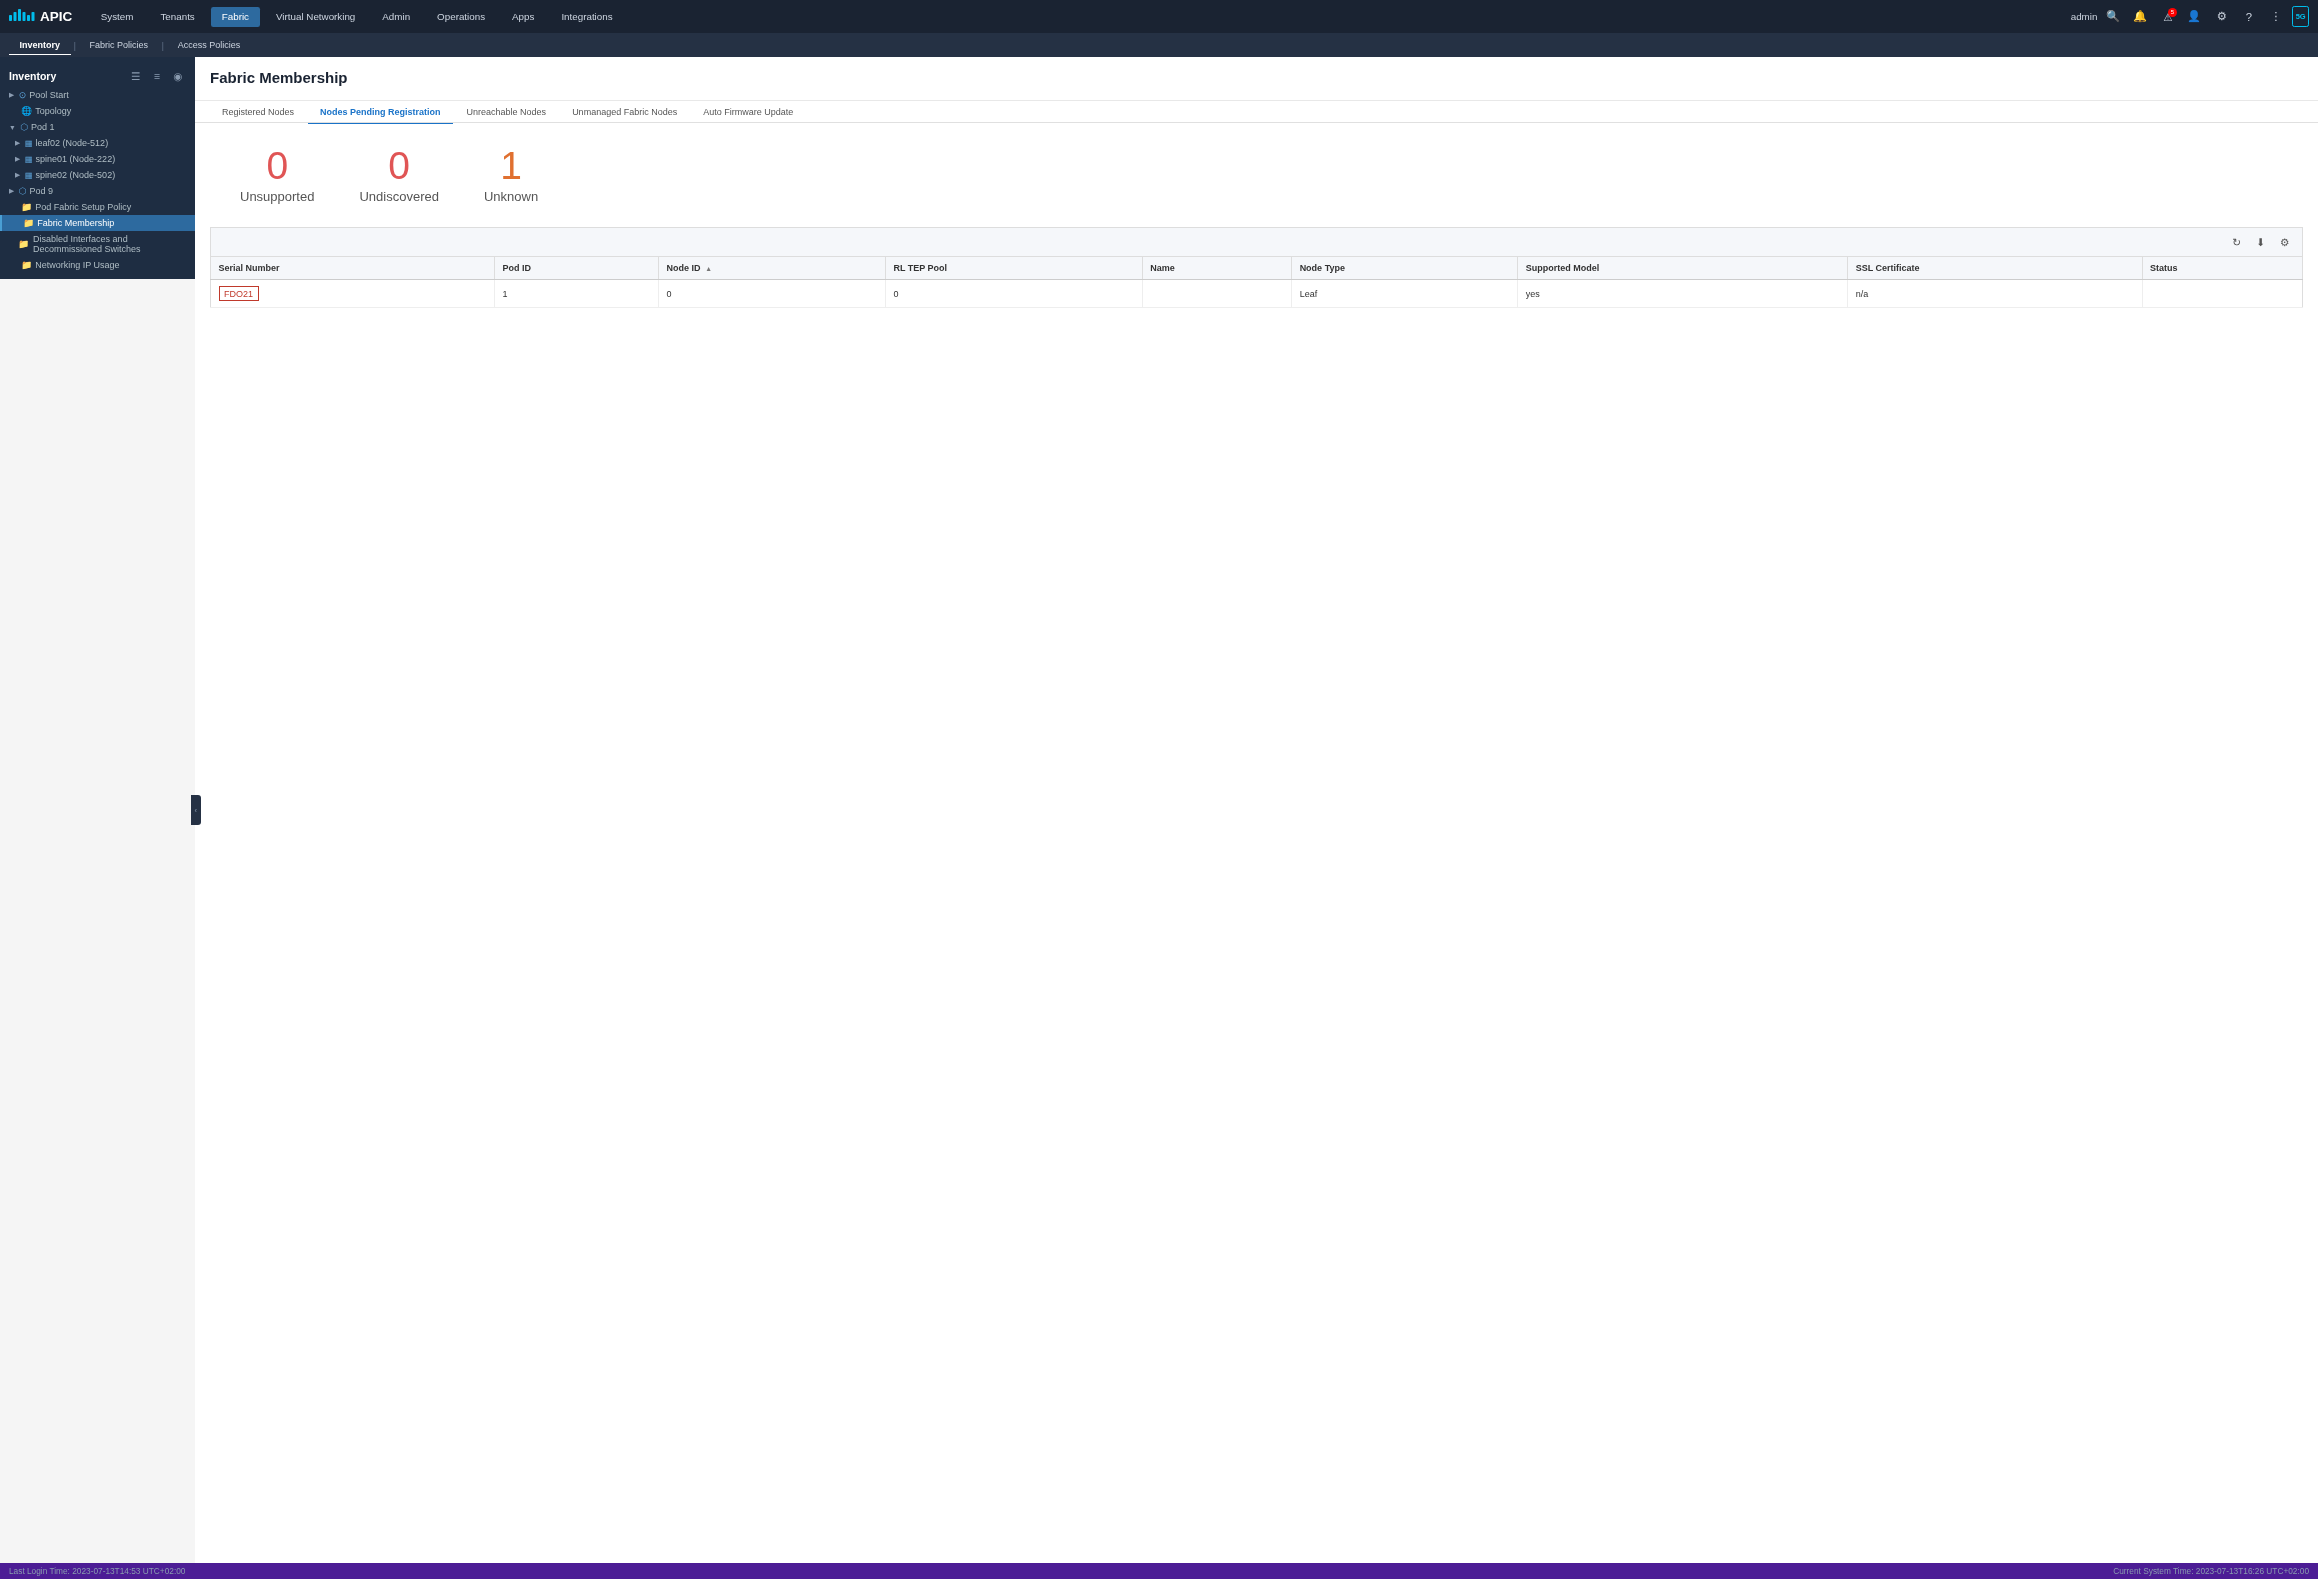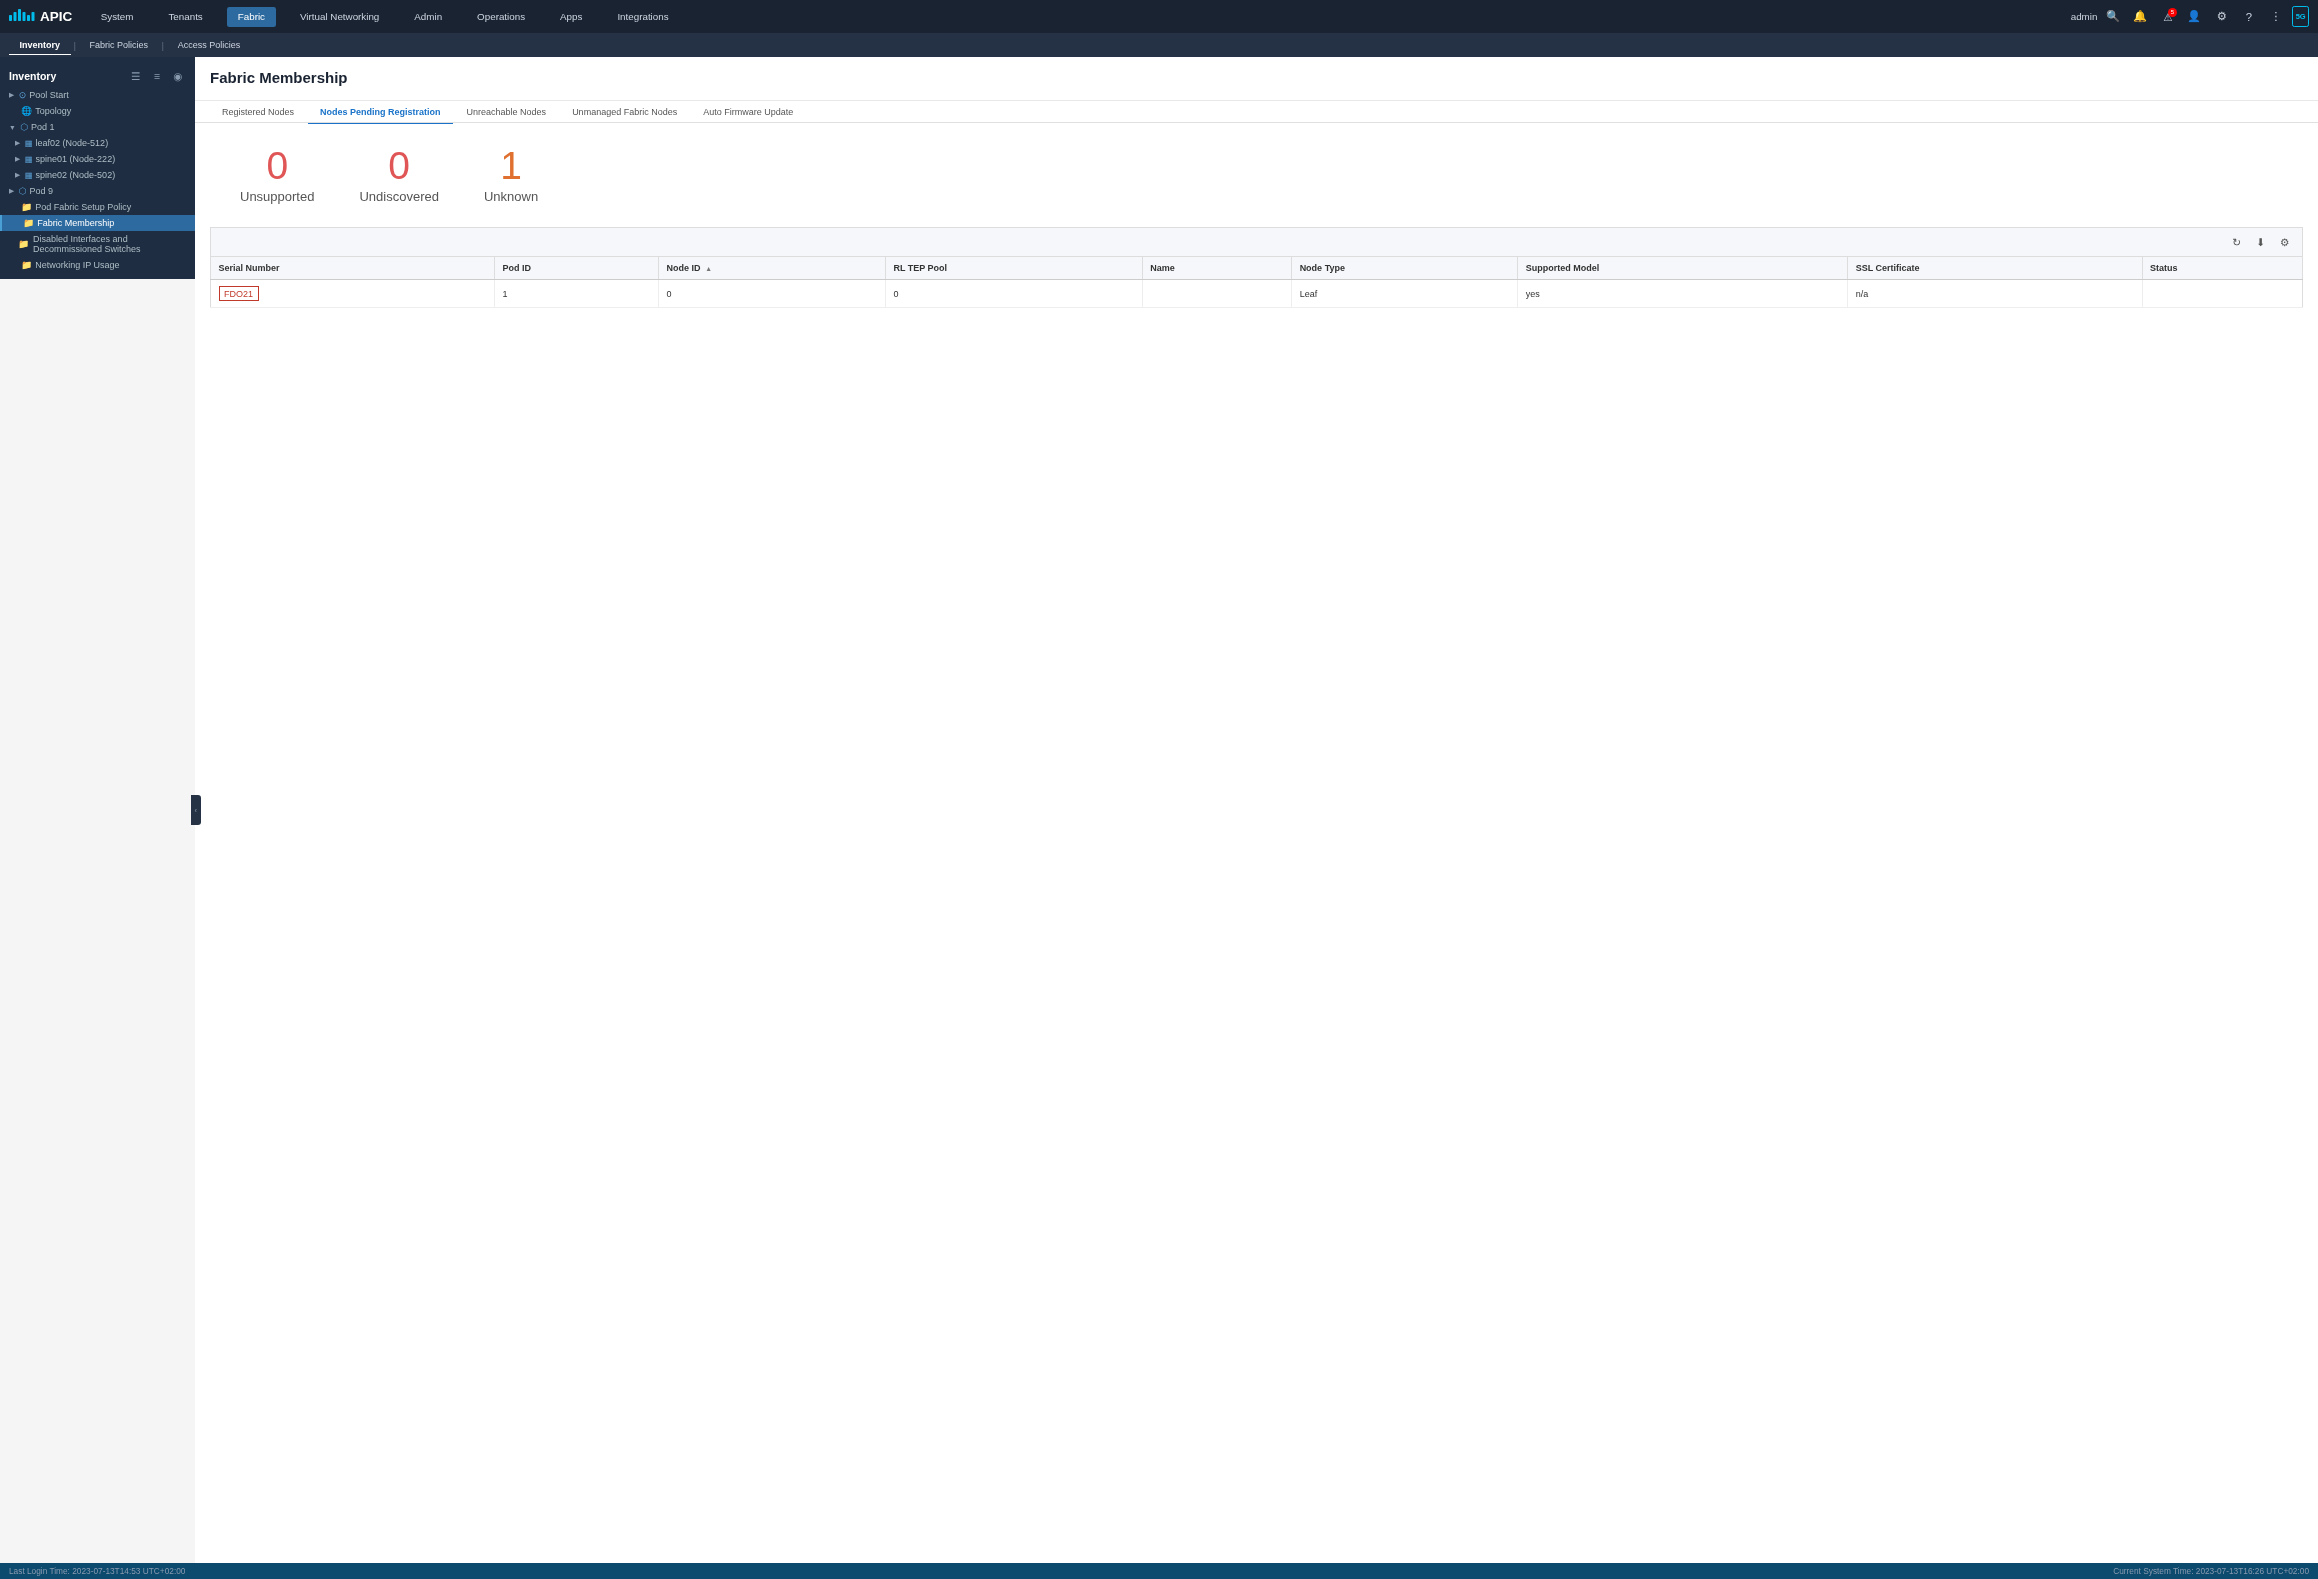--- a/index.html
+++ b/index.html
@@ -24,21 +24,21 @@
       width: 27px;
       height: 15px;
     }
     .brand-name {
       color: white;
       font-size: 13.5px;
       font-weight: bold;
     }
     .top-nav-items {
       display: flex;
-      gap: 14px;
+      gap: 6px;
       flex: 1;
     }
     .top-nav-item {
       color: #cdd5e0;
       padding: 4.5px 10.5px;
       cursor: pointer;
       font-size: 9.8px;
       border-radius: 2.3px;
     }
     .top-nav-item.active {
@@ -295,21 +295,21 @@
       color: #c0392b;
       border: 1.1px solid #c0392b;
       padding: 1.5px 4.5px;
       cursor: pointer;
       display: inline-block;
     }
     .sort-arrow { font-size: 6.8px; color: #777; margin-left: 2.3px; }
 
     
     .page-footer {
-      background: #0c4a6e;
+      background: #4c1d95;
       color: #8a9bb0;
       font-size: 8.3px;
       padding: 3px 9px;
       display: flex;
       justify-content: space-between;
       flex-shrink: 0;
     }
 
     
     .collapse-handle {

